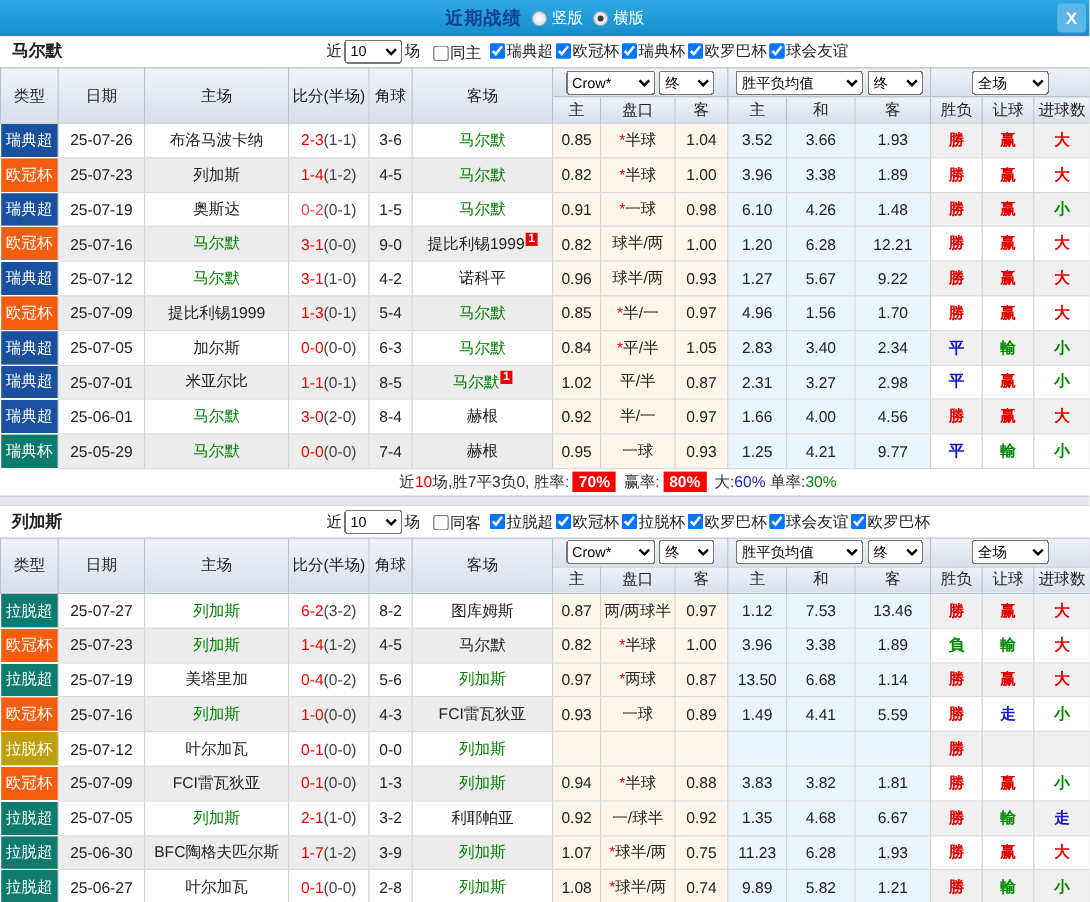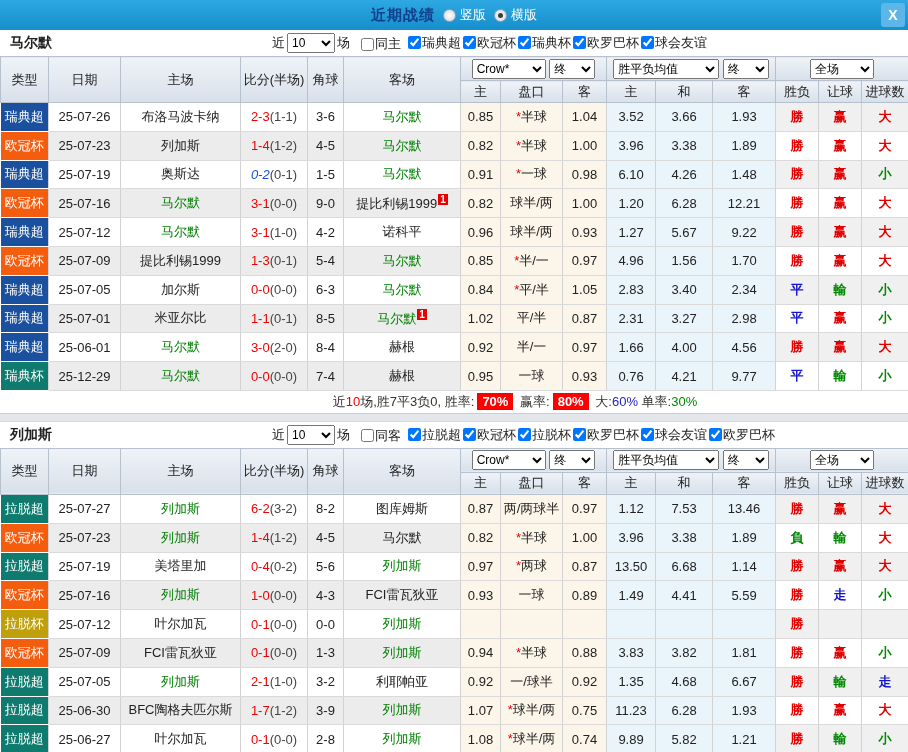--- a/index.html
+++ b/index.html
@@ -171,21 +171,21 @@
         <td class="cool">3.38</td>
         <td class="cool">1.89</td>
         <td class="res" style="font-weight: bold; color: rgb(227, 0, 0);">勝</td>
         <td class="res" style="font-weight: bold; color: rgb(227, 0, 0);">赢</td>
         <td class="res" style="font-weight: bold; color: rgb(227, 0, 0);">大</td>
       </tr>
       <tr>
         <td class="badge" style="background: rgb(26, 80, 158);">瑞典超</td>
         <td>25-07-19</td>
         <td><span>奥斯达</span></td>
-        <td><span style="color: #1d4ed8; font-style: italic;">0-2</span><span style="color: rgb(69, 69, 69);">(0-1)</span></td>
+        <td><span style="color: #ef4444;">0-2</span><span style="color: rgb(69, 69, 69);">(0-1)</span></td>
         <td>1-5</td>
         <td><span style="color: rgb(0, 128, 0);">马尔默</span></td>
         <td class="warm">0.91</td>
         <td class="warm"><span class="star">*</span>一球</td>
         <td class="warm">0.98</td>
         <td class="cool">6.10</td>
         <td class="cool">4.26</td>
         <td class="cool">1.48</td>
         <td class="res" style="font-weight: bold; color: rgb(227, 0, 0);">勝</td>
         <td class="res" style="font-weight: bold; color: rgb(227, 0, 0);">赢</td>
@@ -288,29 +288,29 @@
         <td class="warm">0.97</td>
         <td class="cool">1.66</td>
         <td class="cool">4.00</td>
         <td class="cool">4.56</td>
         <td class="res" style="font-weight: bold; color: rgb(227, 0, 0);">勝</td>
         <td class="res" style="font-weight: bold; color: rgb(227, 0, 0);">赢</td>
         <td class="res" style="font-weight: bold; color: rgb(227, 0, 0);">大</td>
       </tr>
       <tr>
         <td class="badge" style="background: rgb(14, 123, 110);">瑞典杯</td>
-        <td>25-12-29</td>
+        <td>25-05-29</td>
         <td><span style="color: rgb(0, 128, 0);">马尔默</span></td>
         <td><span style="color: rgb(240, 0, 0);">0-0</span><span style="color: rgb(69, 69, 69);">(0-0)</span></td>
         <td>7-4</td>
         <td><span>赫根</span></td>
         <td class="warm">0.95</td>
         <td class="warm">一球</td>
         <td class="warm">0.93</td>
-        <td class="cool">0.76</td>
+        <td class="cool">1.25</td>
         <td class="cool">4.21</td>
         <td class="cool">9.77</td>
         <td class="res" style="font-weight: bold; color: rgb(20, 20, 204);">平</td>
         <td class="res" style="font-weight: bold; color: rgb(0, 136, 0);">輸</td>
         <td class="res" style="font-weight: bold; color: rgb(0, 136, 0);">小</td>
       </tr>
     </tbody>
 </table>
 
 <div class="summary"><span style="color: rgb(51, 51, 51);">近</span><span style="color: rgb(230, 0, 0);">10</span><span style="color: rgb(51, 51, 51);">场,胜7平3负0, 胜率:</span><span class="badge-red">70%</span><span style="color: rgb(51, 51, 51);"> 赢率:</span><span class="badge-red">80%</span><span style="color: rgb(51, 51, 51);"> 大:</span><span style="color: rgb(34, 34, 204);">60%</span><span style="color: rgb(51, 51, 51);"> 单率:</span><span style="color: rgb(0, 136, 0);">30%</span></div>

